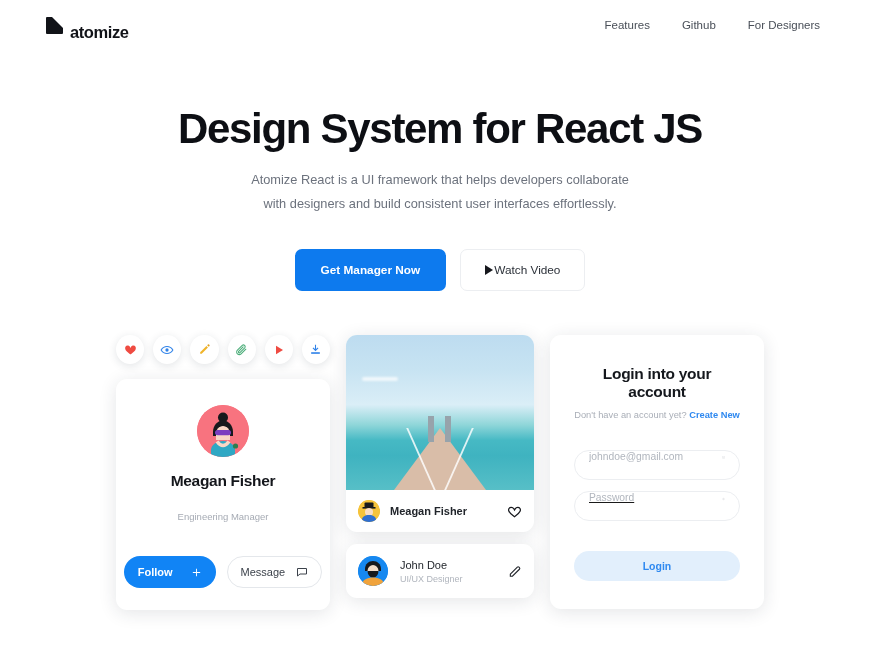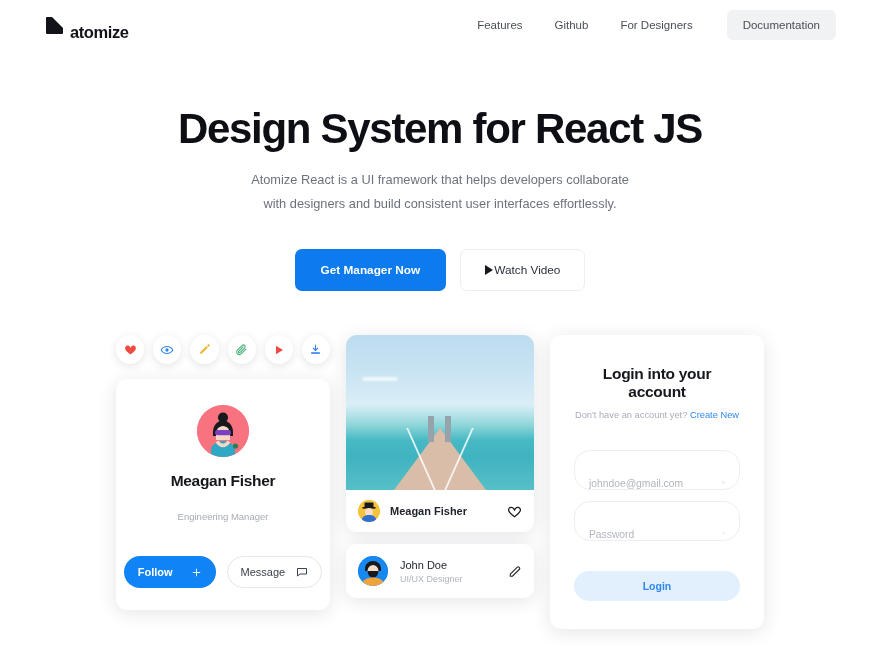--- a/index.html
+++ b/index.html
@@ -297,32 +297,32 @@
     text-align: center;
     letter-spacing: -0.3px;
     color: #15181d;
   }
   .login-sub {
     margin-top: 9px;
     text-align: center;
     font-size: 9.3px;
     color: #a9aeb7;
   }
-  .login-sub a { color: #2f89f0; font-weight: 400; text-decoration: none; cursor: pointer; }
+  .login-sub a { color: #2f89f0; font-weight: 700; text-decoration: none; cursor: pointer; }
   .field {
     margin-top: 0;
-    height: 40px;
+    height: 30px;
     border: 1px solid #eceef1;
     border-radius: 16px;
     display: flex;
-    align-items: flex-end;
+    align-items: flex-start;
     padding: 0 14px;
     cursor: text;
   }
-  .field + .field { margin-top: 11px; }
+  .field + .field { margin-top: 11px; text-decoration: underline; }
   .fields-wrap { margin-top: 30px; }
   .field input {
     flex: 1;
     border: none;
     outline: none;
     font-size: 10.3px;
     color: #33383f;
     font-family: inherit;
     background: transparent;
   }
@@ -346,21 +346,20 @@
 
 <div class="header">
   <div class="brand">
     <span class="logo-mark"></span>
     <span class="brand-name">atomize</span>
   </div>
   <div class="nav">
     <span class="nav-link">Features</span>
     <span class="nav-link">Github</span>
     <span class="nav-link">For Designers</span>
-    <span class="nav-cta">Documentation</span>
   </div>
 </div>
 
 <div class="hero">
   <h1 class="hero-title">Design System for React JS</h1>
   <p class="hero-sub">Atomize React is a UI framework that helps developers collaborate with designers and build consistent user interfaces effortlessly.</p>
   <div class="hero-actions">
     <button class="btn-primary">Get Manager Now</button>
     <button class="btn-ghost">
       <span class="play-tri"></span>

